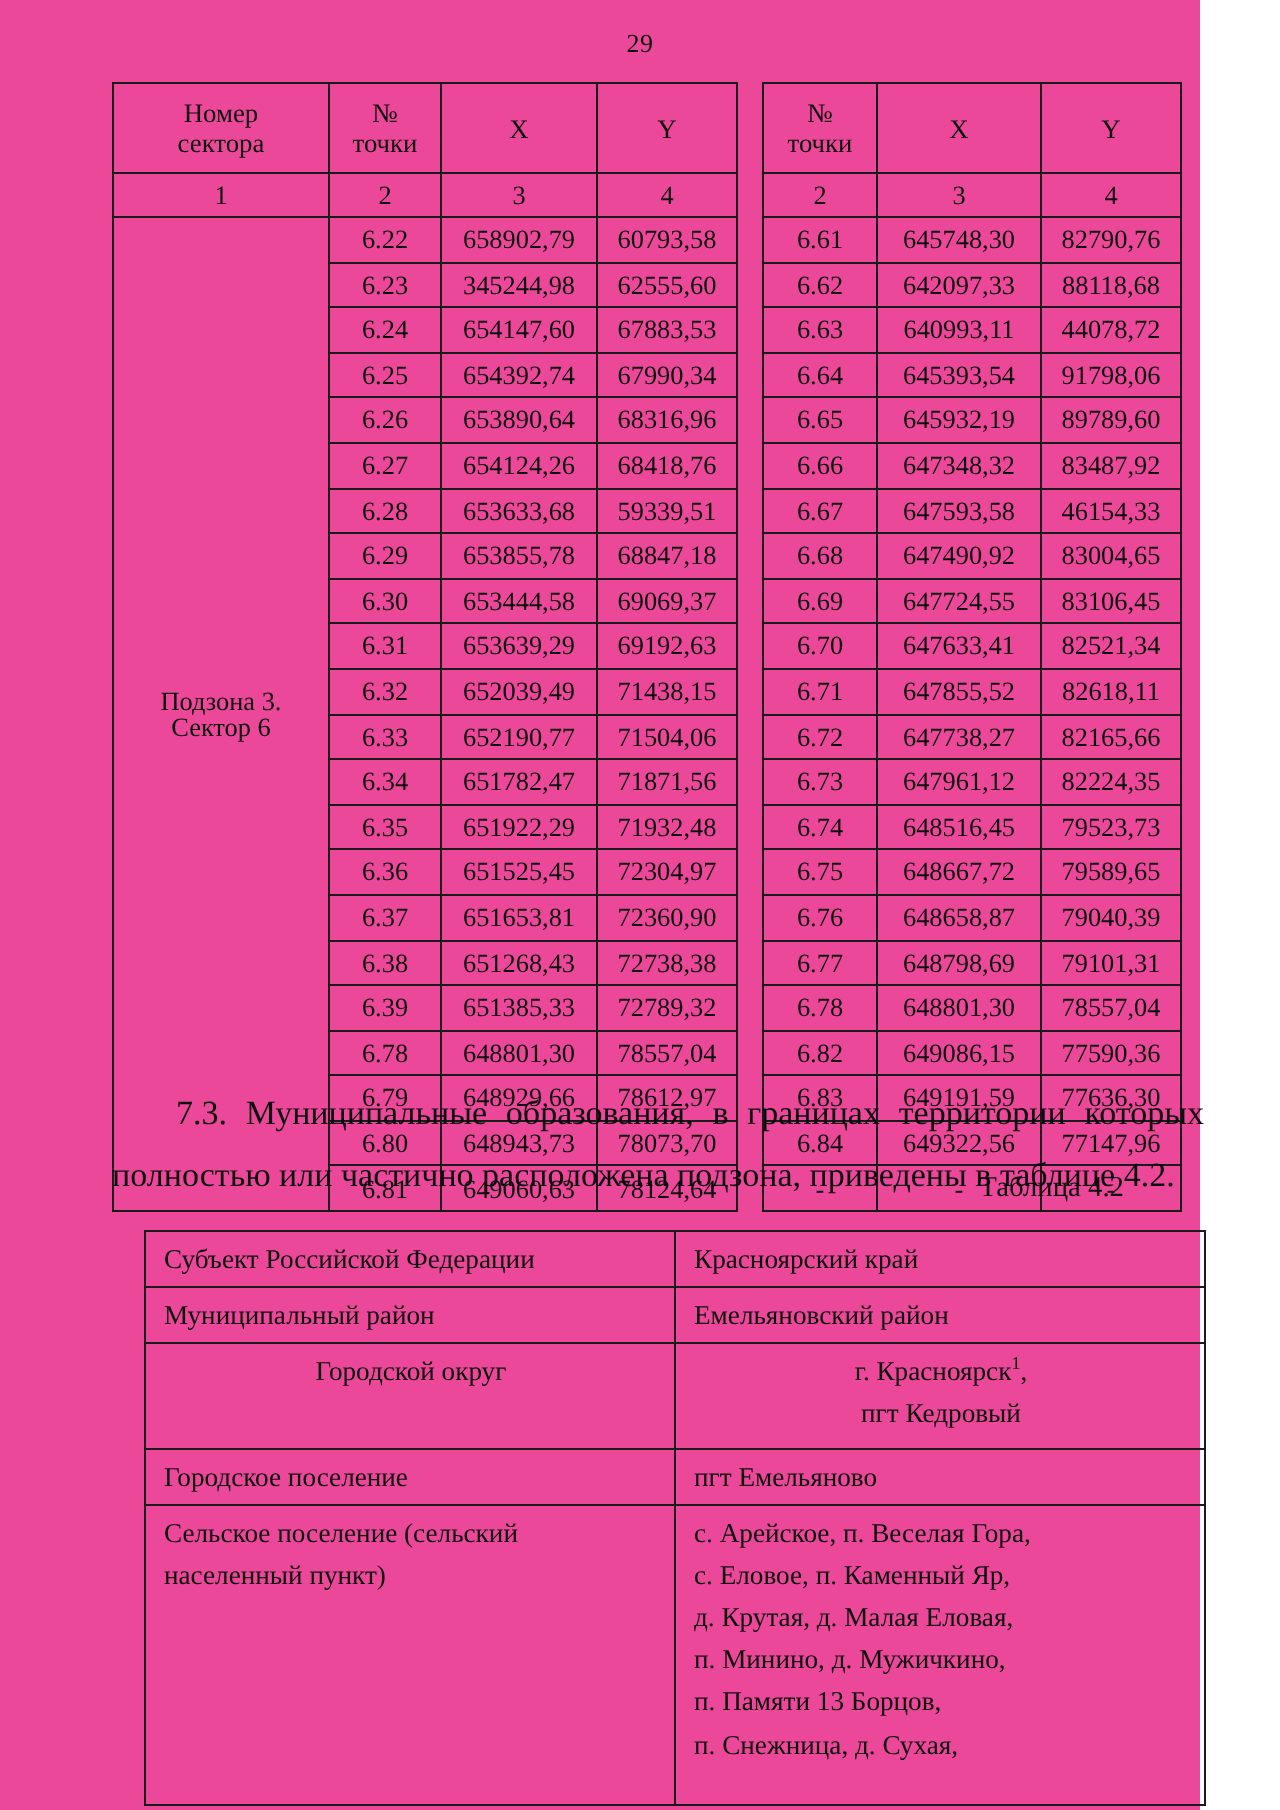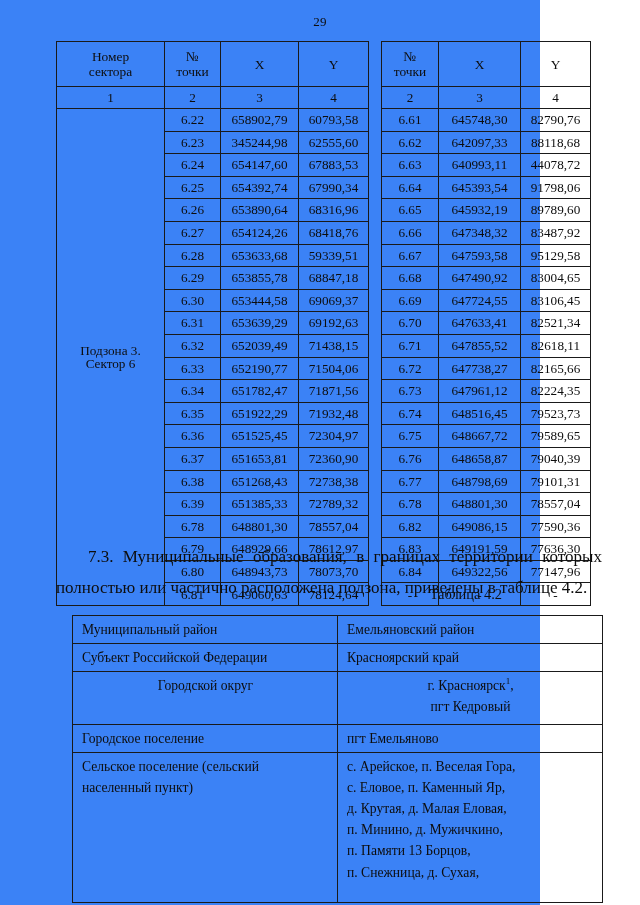--- a/index.html
+++ b/index.html
@@ -12,23 +12,23 @@
     height: 905px;
     position: relative;
     font-family: "Liberation Serif", "DejaVu Serif", serif;
     color: #0d0d0d;
     overflow: hidden;
   }
 
   .page {
     position: absolute;
     inset: 0;
-    width: 540px;
+    width: 600px;
     height: 905px;
-    background: #3b82f6;
+    background: #ec4899;
   }
 
   
   .page-number {
     position: absolute;
     top: 14px;
     left: 0;
     width: 640px;
     text-align: center;
     font-size: 13px;
@@ -338,21 +338,21 @@
             <td>89789,60</td>
           </tr>
           <tr>
             <td>6.66</td>
             <td>647348,32</td>
             <td>83487,92</td>
           </tr>
           <tr>
             <td>6.67</td>
             <td>647593,58</td>
-            <td>95129,58</td>
+            <td>46154,33</td>
           </tr>
           <tr>
             <td>6.68</td>
             <td>647490,92</td>
             <td>83004,65</td>
           </tr>
           <tr>
             <td>6.69</td>
             <td>647724,55</td>
             <td>83106,45</td>
@@ -431,29 +431,29 @@
 
   <div class="table-caption">Таблица 4.2</div>
 
   <table class="muni">
     <colgroup>
         <col class="m1">
         <col class="m2">
       </colgroup>
     <tbody id="muni-body">
         <tr>
+          <td>Субъект Российской Федерации</td>
+          <td>
+            <span class="cellline">Красноярский край</span>
+          </td>
+        </tr>
+        <tr>
           <td>Муниципальный район</td>
           <td>
             <span class="cellline">Емельяновский район</span>
-          </td>
-        </tr>
-        <tr>
-          <td>Субъект Российской Федерации</td>
-          <td>
-            <span class="cellline">Красноярский край</span>
           </td>
         </tr>
         <tr>
           <td class="tall">Городской округ</td>
           <td class="tall">
             <span class="cellline">г. Красноярск<span class="sup">1</span>,</span>
             <span class="cellline">пгт Кедровый</span>
           </td>
         </tr>
         <tr>

